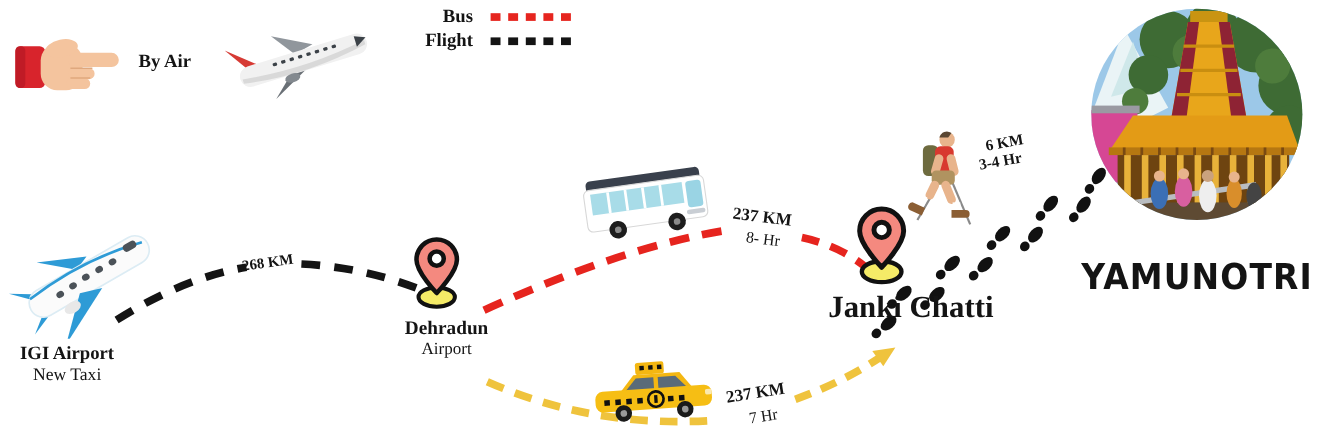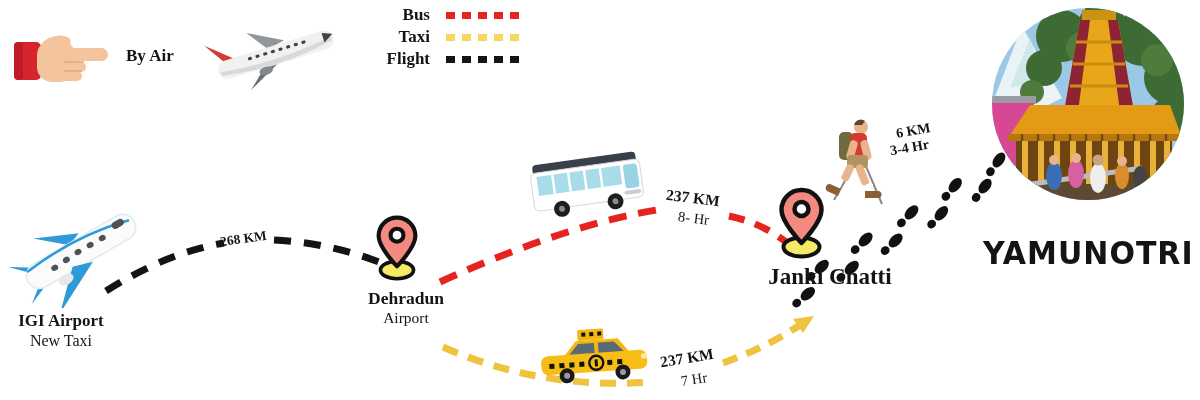--- a/index.html
+++ b/index.html
@@ -21,21 +21,21 @@
   .t-igi .nm{font-size:17px;font-weight:bold;font-family:Liberation Serif, serif;}
   .t-igi .ct{font-size:16px;}
   .t-268{left:220px;top:231px;font-size:13.5px;font-weight:bold;transform:rotate(-8deg);}
   .t-dehradun{left:344px;top:288px;width:124px;text-align:center;line-height:1.22;}
   .t-dehradun .nm{font-size:17.5px;font-weight:bold;}
   .t-dehradun .sub{font-size:15.5px;}
   .t-buskm{left:666px;top:189px;font-size:15.5px;font-weight:bold;transform:rotate(7deg);}
   .t-bushr{left:678px;top:210px;font-size:14.5px;transform:rotate(7deg);}
   .t-taxikm{left:660px;top:349px;font-size:15.5px;font-weight:bold;transform:rotate(-9deg);}
   .t-taxihr{left:681px;top:371px;font-size:14.5px;transform:rotate(-9deg);}
-  .t-janki{left:753px;top:264px;width:154px;text-align:center;font-size:23px;font-weight:bold;}
+  .t-janki{left:753px;top:264px;width:154px;text-align:left;font-size:28px;font-weight:bold;}
   .t-trekkm{left:896px;top:123px;font-size:14px;font-weight:bold;transform:rotate(-10deg);}
   .t-trekhr{left:890px;top:140px;font-size:14px;font-weight:bold;transform:rotate(-10deg);}
   .t-yamunotri{left:983px;top:235px;width:204px;text-align:center;font-size:30px;font-weight:900;
                font-family:"DejaVu Sans",sans-serif;letter-spacing:1px;transform:scale(1,1.08);}
 </style>
 </head>
 <body>
 
 <div class="stage">
 
@@ -108,30 +108,20 @@
 
   <div class="abs legend">
     <div class="legend-row">
       <span class="legend-label">Bus</span>
       <span class="sqs">
         <span class="sq sq-red"></span>
           <span class="sq sq-red"></span>
           <span class="sq sq-red"></span>
           <span class="sq sq-red"></span>
           <span class="sq sq-red"></span>
-      </span>
-    </div>
-    <div class="legend-row">
-      <span class="legend-label">Taxi</span>
-      <span class="sqs">
-        <span class="sq sq-yellow"></span>
-          <span class="sq sq-yellow"></span>
-          <span class="sq sq-yellow"></span>
-          <span class="sq sq-yellow"></span>
-          <span class="sq sq-yellow"></span>
       </span>
     </div>
     <div class="legend-row">
       <span class="legend-label">Flight</span>
       <span class="sqs">
         <span class="sq sq-black"></span>
           <span class="sq sq-black"></span>
           <span class="sq sq-black"></span>
           <span class="sq sq-black"></span>
           <span class="sq sq-black"></span>

